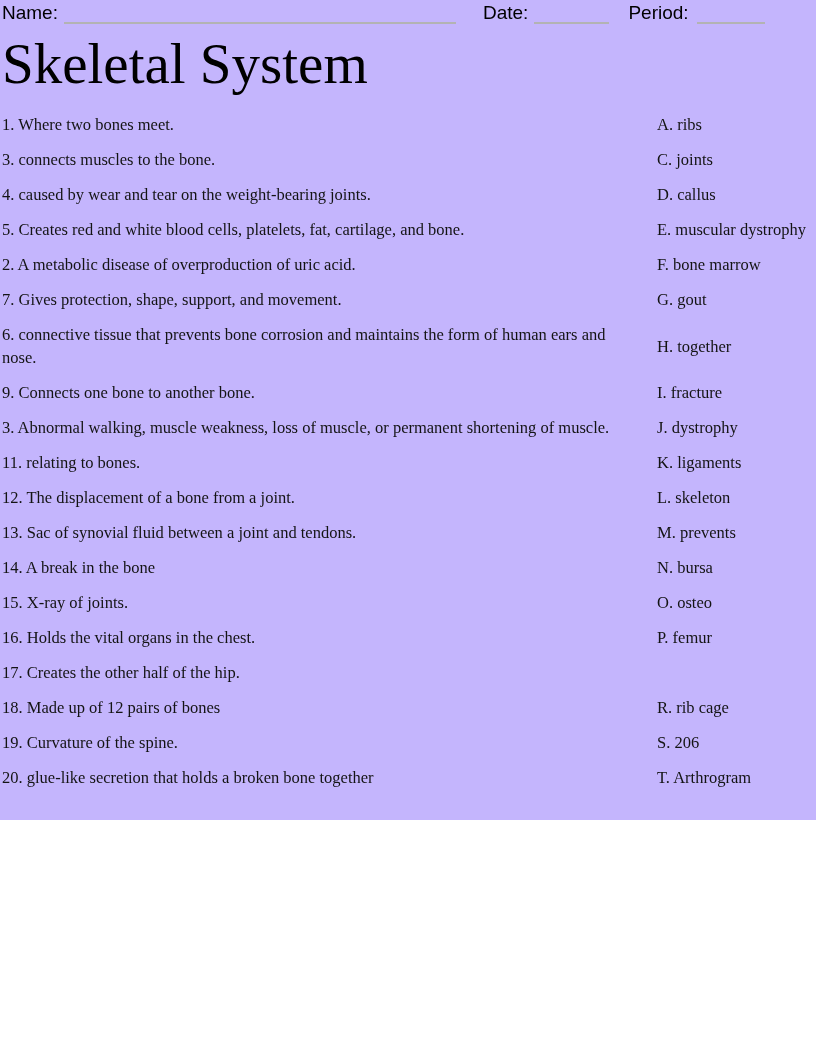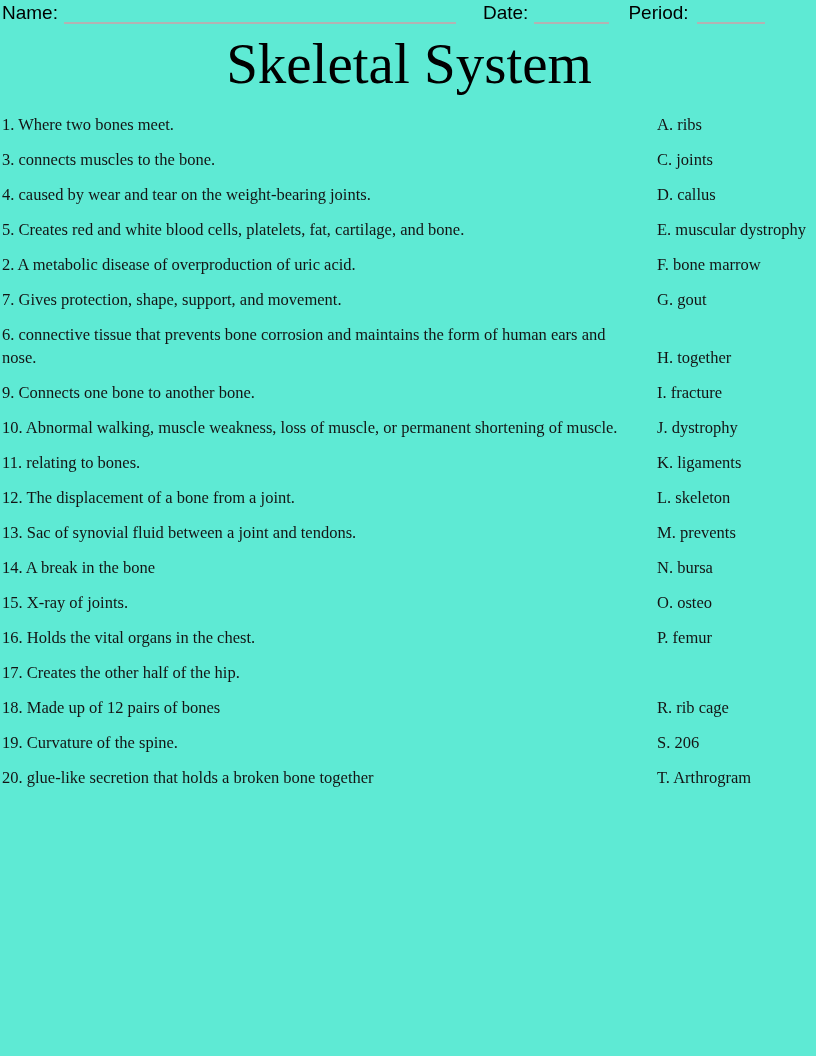--- a/index.html
+++ b/index.html
@@ -3,22 +3,22 @@
 <meta charset="utf-8">
 <style>
   html, body {
     margin: 0;
     padding: 0;
     background: #ffffff;
   }
   .page {
     position: relative;
     width: 816px;
-    height: 1056px;
-    background: #5eead4;
+    height: 820px;
+    background: #c4b5fd;
     box-sizing: border-box;
     padding: 2px 0 0 2px;
     font-family: "Liberation Serif", serif;
     color: #141414;
     overflow: hidden;
   }
   
   .header {
     display: flex;
     align-items: flex-end;
@@ -40,33 +40,32 @@
   .date-blank   { width: 75px;  margin-left: 6px; }
   .period-label { margin-left: 19px; }
   .period-blank { width: 68px;  margin-left: 8px; }
 
   
   .title {
     font-family: "Liberation Serif", serif;
     font-weight: 400;
     font-size: 57px;
     line-height: 64px;
-    text-align: center;
     margin: 8px 0 17px 0;
     color: #000000;
   }
 
   
   .list {
     font-size: 16.5px;
     line-height: 23px;
   }
   .row {
     display: flex;
-    align-items: flex-end;
+    align-items: center;
     margin-bottom: 12px;
   }
   .q {
     flex: 0 0 655px;
     box-sizing: border-box;
     padding-right: 18px;
   }
   .a {
     flex: 1 1 auto;
     white-space: nowrap;
@@ -115,21 +114,21 @@
     </div>
     <div class="row">
       <div class="q">6. connective tissue that prevents bone corrosion and maintains the form of human ears and nose.</div>
       <div class="a">H. together</div>
     </div>
     <div class="row">
       <div class="q">9. Connects one bone to another bone.</div>
       <div class="a">I. fracture</div>
     </div>
     <div class="row">
-      <div class="q">10. Abnormal walking, muscle weakness, loss of muscle, or permanent shortening of muscle.</div>
+      <div class="q">3. Abnormal walking, muscle weakness, loss of muscle, or permanent shortening of muscle.</div>
       <div class="a">J. dystrophy</div>
     </div>
     <div class="row">
       <div class="q">11. relating to bones.</div>
       <div class="a">K. ligaments</div>
     </div>
     <div class="row">
       <div class="q">12. The displacement of a bone from a joint.</div>
       <div class="a">L. skeleton</div>
     </div>

